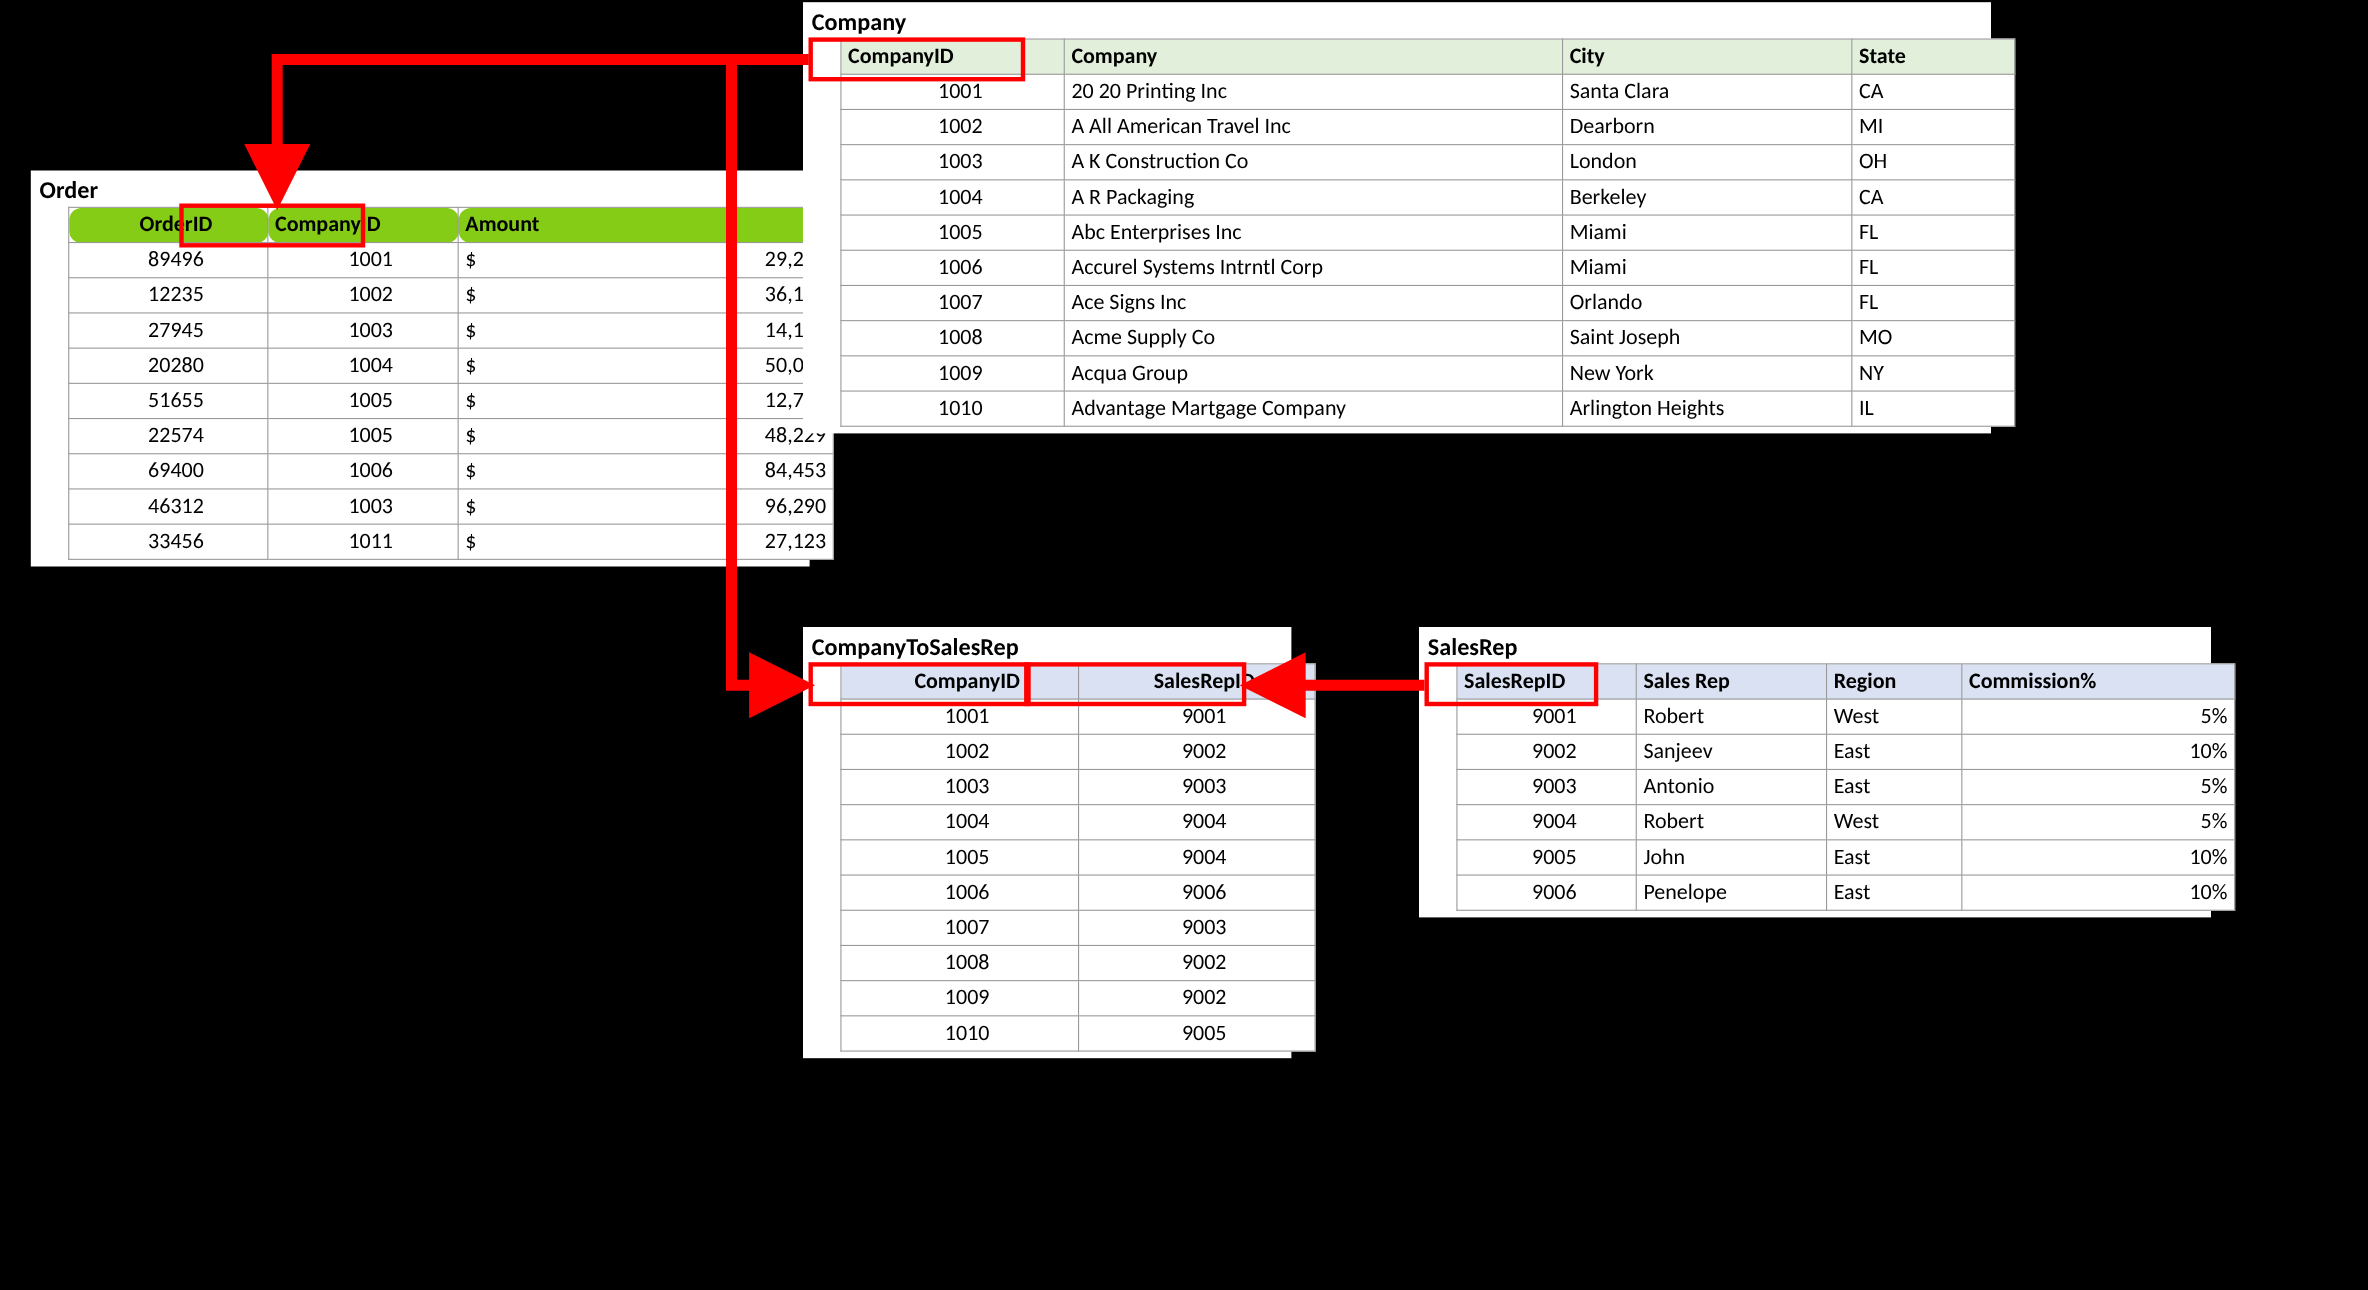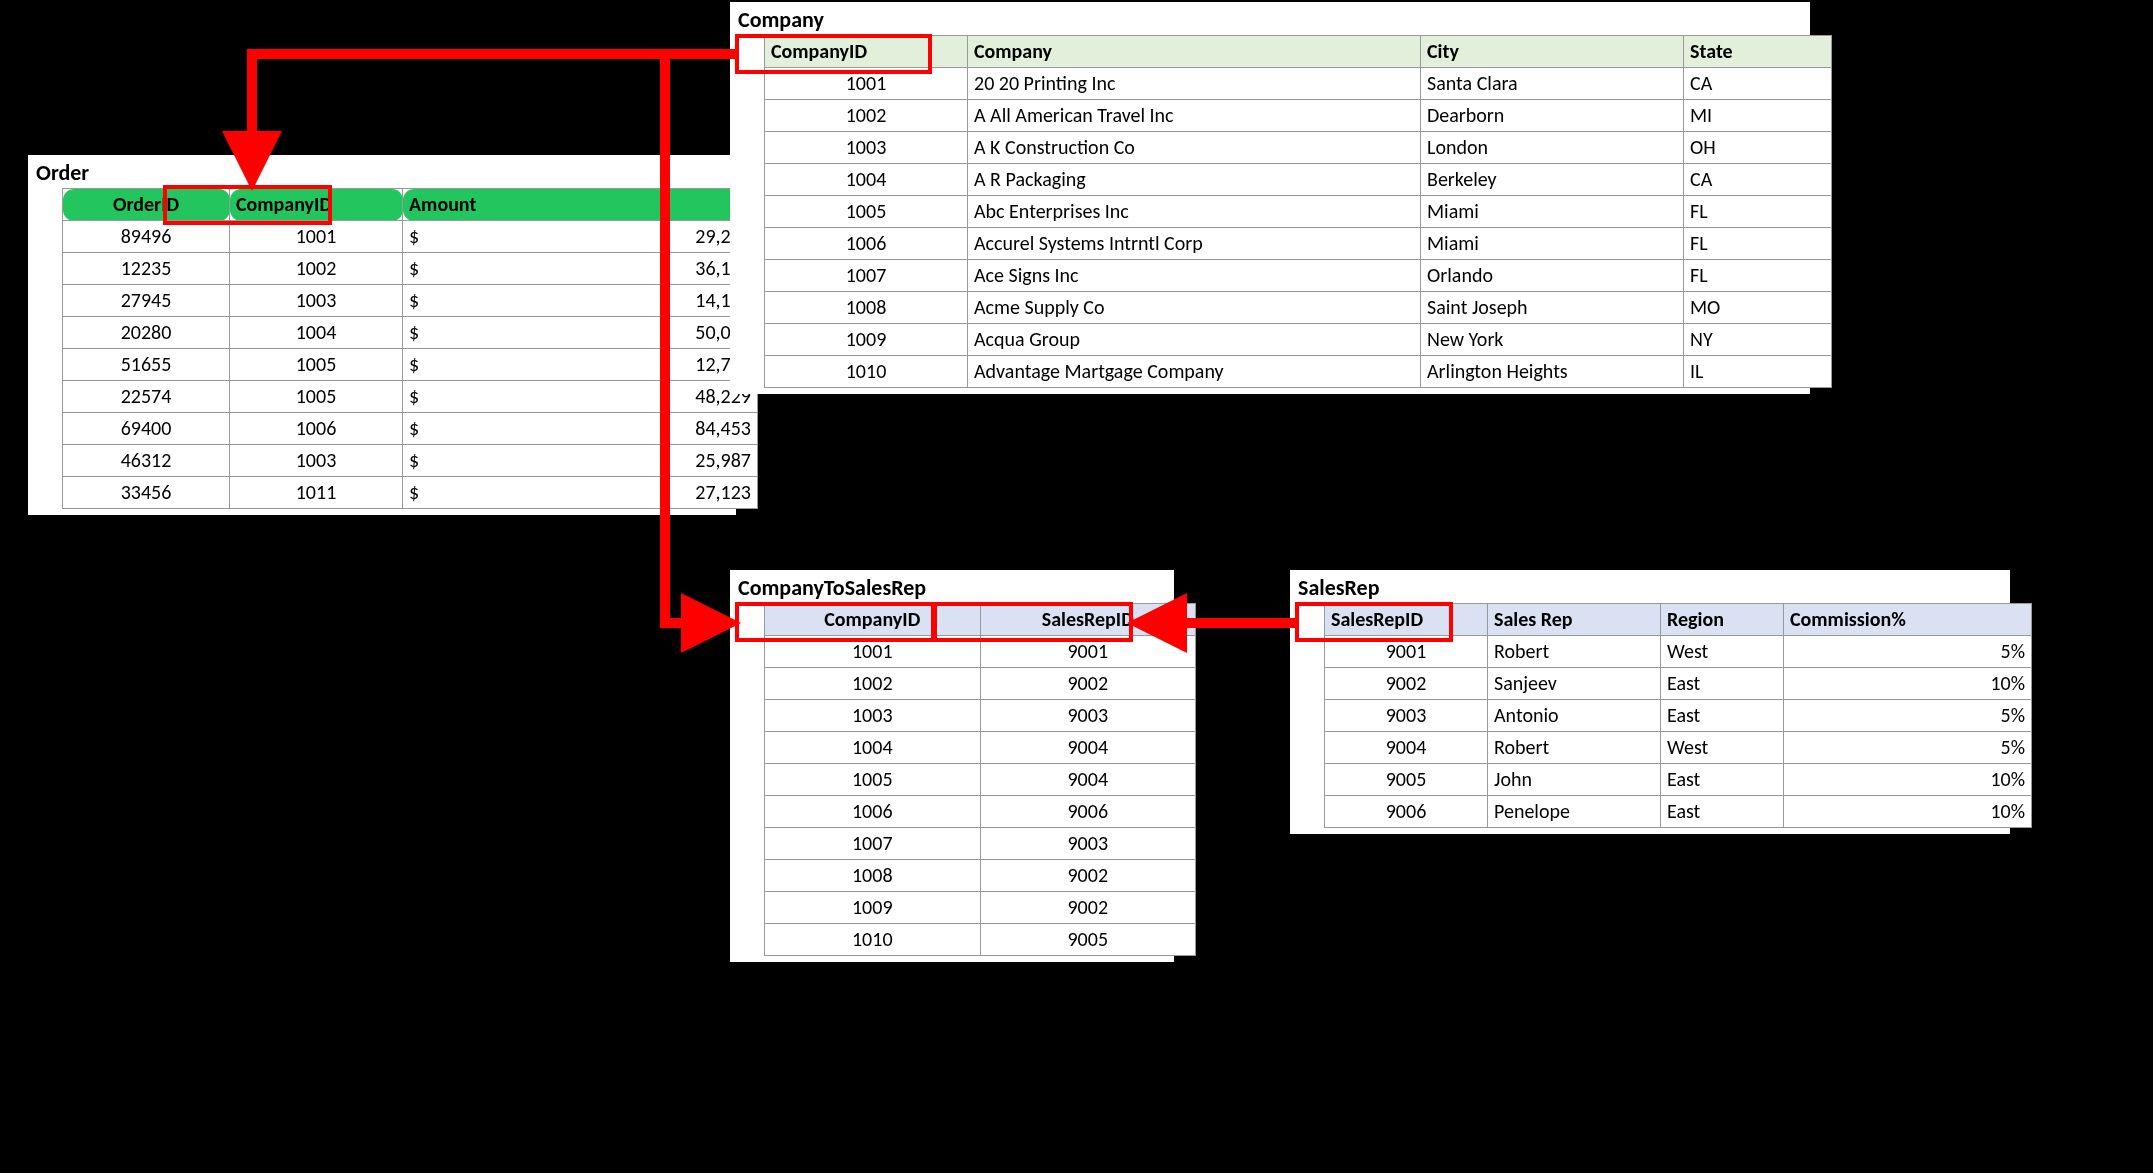--- a/index.html
+++ b/index.html
@@ -37,26 +37,26 @@
     font-size: 20px;
     line-height: 1.35;
     white-space: nowrap;
     vertical-align: top;
   }
   th {
     text-align: left;
     font-weight: bold;
   }
   
-  .hdr-order th { background: #22c55e; border-radius: 11px; }
+  .hdr-order th { background: #84cc16; border-radius: 11px; }
   .hdr-company th { background: #e2efda; }
   .hdr-blue th { background: #d9e1f2; }
   
   .num-right { text-align: right; }
-  .num-center { text-align: center; padding-left:18px; padding-right:18px; }
+  .num-center { text-align: center; padding-left:32px; padding-right:18px; }
   
   .amt {
     display: flex;
     justify-content: space-between;
     gap: 30px;
   }
   
   .hl {
     position: absolute;
     border: 4px solid #ff0000;
@@ -157,21 +157,21 @@
               <span>84,453</span>
             </div>
           </td>
         </tr>
         <tr>
           <td class="num-center">46312</td>
           <td class="num-center">1003</td>
           <td>
             <div class="amt">
               <span>$</span>
-              <span>25,987</span>
+              <span>96,290</span>
             </div>
           </td>
         </tr>
         <tr>
           <td class="num-center">33456</td>
           <td class="num-center">1011</td>
           <td>
             <div class="amt">
               <span>$</span>
               <span>27,123</span>

